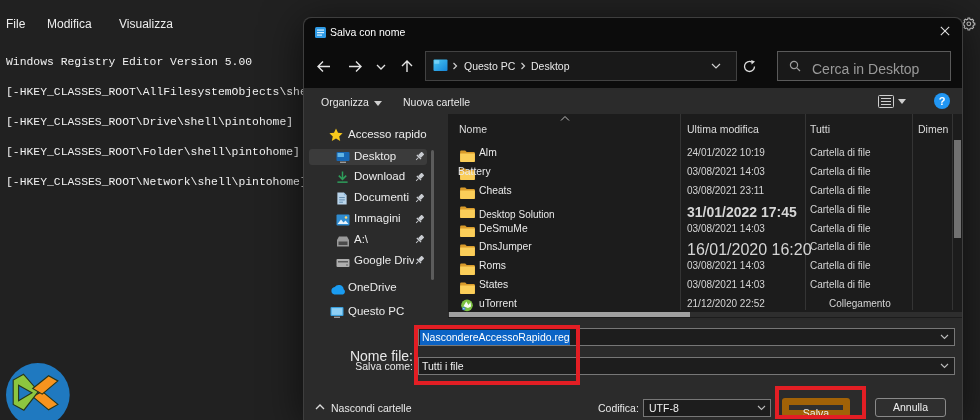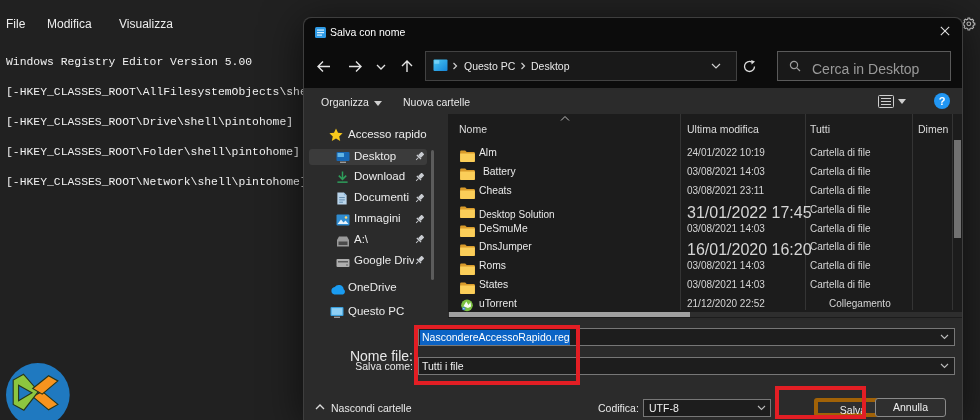--- a/index.html
+++ b/index.html
@@ -137,36 +137,36 @@
         <path fill="#d99b2b" d="M0 1.8 Q0 0.6 1.2 0.6 h4.3 l1.7 1.7 h7.6 q1.2 0 1.2 1.2 V11.8 q0 1.2 -1.2 1.2 H1.2 Q0 13 0 11.8 Z"></path>
         <path fill="#fbce59" d="M0 3.8 h16 V11.8 q0 1.2 -1.2 1.2 H1.2 Q0 13 0 11.8 Z"></path>
       </svg></div>
     <div class="t" style="left:479px;top:147.1px;font-size:10.3px;color:#eaeaea;">Alm</div>
     <div class="t" style="left:687px;top:147.1px;font-size:10px;color:#d5d5d5;">24/01/2022 10:19</div>
     <div class="t" style="left:810px;top:147.1px;font-size:10px;color:#d5d5d5;">Cartella di file</div>
     <div class="abs" style="left:460px;top:166.4px;"><svg width="15" height="12" viewBox="0 0 16 13">
         <path fill="#d99b2b" d="M0 1.8 Q0 0.6 1.2 0.6 h4.3 l1.7 1.7 h7.6 q1.2 0 1.2 1.2 V11.8 q0 1.2 -1.2 1.2 H1.2 Q0 13 0 11.8 Z"></path>
         <path fill="#fbce59" d="M0 3.8 h16 V11.8 q0 1.2 -1.2 1.2 H1.2 Q0 13 0 11.8 Z"></path>
       </svg></div>
-    <div class="t" style="left:483px;top:165.9px;font-size:10.3px;color:#eaeaea;">Battery</div>
+    <div class="t" style="left:458px;top:165.9px;font-size:10.3px;color:#eaeaea;">Battery</div>
     <div class="t" style="left:687px;top:165.9px;font-size:10px;color:#d5d5d5;">03/08/2021 14:03</div>
     <div class="t" style="left:810px;top:165.9px;font-size:10px;color:#d5d5d5;">Cartella di file</div>
     <div class="abs" style="left:460px;top:185.3px;"><svg width="15" height="12" viewBox="0 0 16 13">
         <path fill="#d99b2b" d="M0 1.8 Q0 0.6 1.2 0.6 h4.3 l1.7 1.7 h7.6 q1.2 0 1.2 1.2 V11.8 q0 1.2 -1.2 1.2 H1.2 Q0 13 0 11.8 Z"></path>
         <path fill="#fbce59" d="M0 3.8 h16 V11.8 q0 1.2 -1.2 1.2 H1.2 Q0 13 0 11.8 Z"></path>
       </svg></div>
     <div class="t" style="left:479px;top:184.8px;font-size:10.3px;color:#eaeaea;">Cheats</div>
     <div class="t" style="left:687px;top:184.8px;font-size:10px;color:#d5d5d5;">03/08/2021 23:11</div>
     <div class="t" style="left:810px;top:184.8px;font-size:10px;color:#d5d5d5;">Cartella di file</div>
     <div class="abs" style="left:460px;top:204.2px;"><svg width="15" height="12" viewBox="0 0 16 13">
         <path fill="#d99b2b" d="M0 1.8 Q0 0.6 1.2 0.6 h4.3 l1.7 1.7 h7.6 q1.2 0 1.2 1.2 V11.8 q0 1.2 -1.2 1.2 H1.2 Q0 13 0 11.8 Z"></path>
         <path fill="#fbce59" d="M0 3.8 h16 V11.8 q0 1.2 -1.2 1.2 H1.2 Q0 13 0 11.8 Z"></path>
       </svg></div>
     <div class="t" style="left:479px;top:209px;font-size:10px;color:#eaeaea;">Desktop Solution</div>
-    <div class="t" style="left:687px;top:203.7px;font-size:16px;color:#d5d5d5;">31/01/2022 17:45</div>
+    <div class="t" style="left:687px;top:203.7px;font-size:14px;color:#d5d5d5;font-weight:bold;">31/01/2022 17:45</div>
     <div class="t" style="left:810px;top:203.7px;font-size:10px;color:#d5d5d5;">Cartella di file</div>
     <div class="abs" style="left:460px;top:223.0px;"><svg width="15" height="12" viewBox="0 0 16 13">
         <path fill="#d99b2b" d="M0 1.8 Q0 0.6 1.2 0.6 h4.3 l1.7 1.7 h7.6 q1.2 0 1.2 1.2 V11.8 q0 1.2 -1.2 1.2 H1.2 Q0 13 0 11.8 Z"></path>
         <path fill="#fbce59" d="M0 3.8 h16 V11.8 q0 1.2 -1.2 1.2 H1.2 Q0 13 0 11.8 Z"></path>
       </svg></div>
     <div class="t" style="left:479px;top:222.5px;font-size:10.3px;color:#eaeaea;">DeSmuMe</div>
     <div class="t" style="left:687px;top:222.5px;font-size:10px;color:#d5d5d5;">03/08/2021 14:03</div>
     <div class="t" style="left:810px;top:222.5px;font-size:10px;color:#d5d5d5;">Cartella di file</div>
     <div class="abs" style="left:460px;top:241.8px;"><svg width="15" height="12" viewBox="0 0 16 13">
         <path fill="#d99b2b" d="M0 1.8 Q0 0.6 1.2 0.6 h4.3 l1.7 1.7 h7.6 q1.2 0 1.2 1.2 V11.8 q0 1.2 -1.2 1.2 H1.2 Q0 13 0 11.8 Z"></path>
@@ -224,21 +224,21 @@
   </svg>
 <div class="t" style="left:331px;top:402px;font-size:10.5px;color:#e8e8e8;">Nascondi cartelle</div>
 
 <div class="t" style="left:598px;top:402px;font-size:10.5px;color:#e8e8e8;">Codifica:</div>
 <div class="abs" style="left:643px;top:399px;width:128px;height:18px;background:#1d1d1d;border:1px solid #777777;box-sizing:border-box;"></div>
 <div class="t" style="left:649px;top:402px;font-size:10.5px;color:#f0f0f0;">UTF-8</div>
 <svg class="abs" style="left:757px;top:405px;" width="9" height="6" viewBox="0 0 9 6">
     <path fill="none" stroke="#bdbdbd" stroke-width="1.1" d="M1 1 L4.5 4.5 L8 1"></path>
   </svg>
 
-<div class="abs" style="left:814px;top:398px;width:78px;height:19px;background:#2f2f2f;border:4px solid #a16207;border-radius:3px;box-sizing:border-box;text-align:center;font-size:10.5px;color:#f0f0f0;line-height:17px;">Salva</div>
+<div class="abs" style="left:782px;top:398px;width:68px;height:19px;background:#2f2f2f;border:7px solid #a16207;border-radius:3px;box-sizing:border-box;text-align:center;font-size:10.5px;color:#f0f0f0;line-height:17px;">Salva</div>
 <div class="abs" style="left:875px;top:398px;width:71px;height:19px;background:#2f2f2f;border:1px solid #8a8a8a;border-radius:3px;box-sizing:border-box;text-align:center;font-size:10.5px;color:#f0f0f0;line-height:17px;">Annulla</div>
 
 <div id="sidebar">
     <div class="abs" style="left:309px;top:148.5px;width:118px;height:16px;background:#3b3b3b;border-radius:3px;"></div>
     <svg class="abs" style="left:329px;top:127.5px;" width="14" height="14" viewBox="0 0 14 14">
       <path fill="#f8c91c" d="M7 0.5 L9 4.8 L13.6 5.3 L10.2 8.4 L11.2 13 L7 10.6 L2.8 13 L3.8 8.4 L0.4 5.3 L5 4.8 Z"></path>
     </svg>
     <div class="t" style="left:348px;top:128px;font-size:11.5px;color:#ebebeb;">Accesso rapido</div>
     <div class="abs" style="left:336px;top:149.8px;"><svg width="14" height="13" viewBox="0 0 14 13">
         <rect x="0.5" y="1" width="13" height="9" rx="1" fill="#1868b5"></rect>

